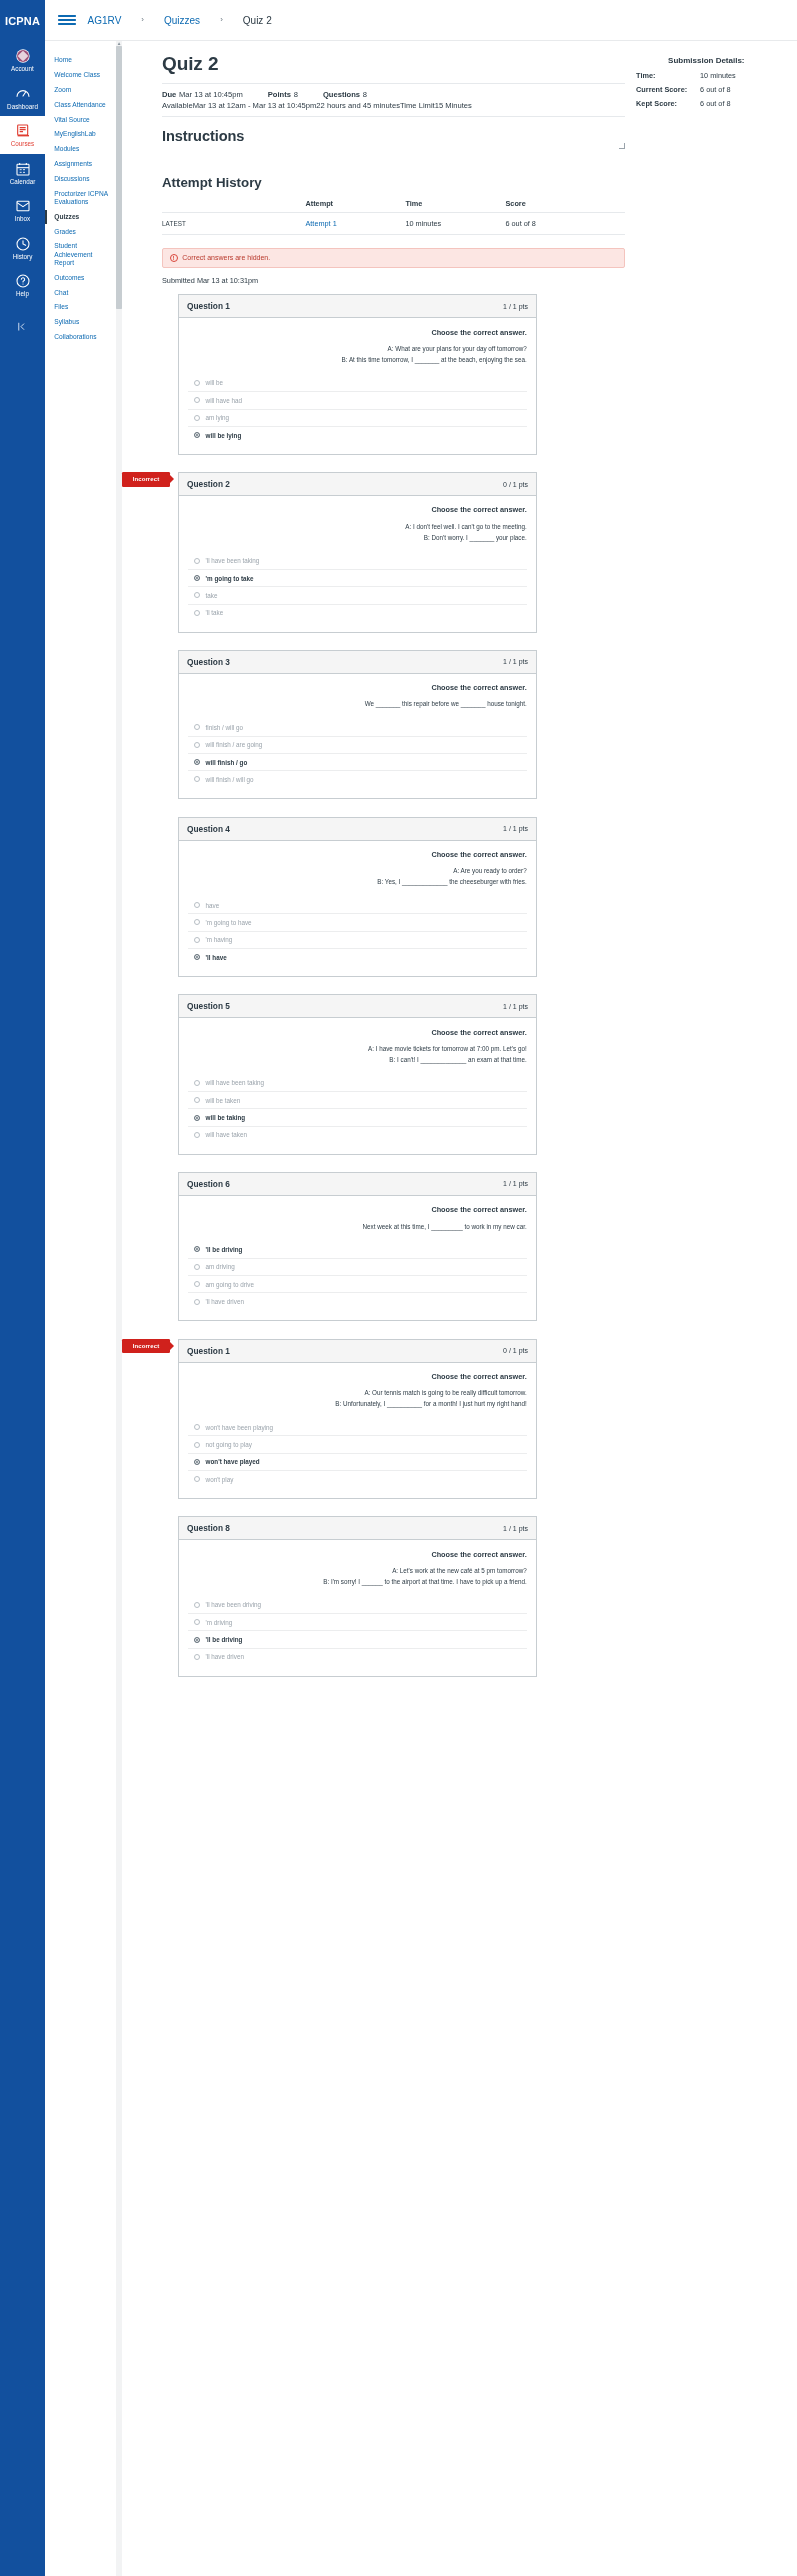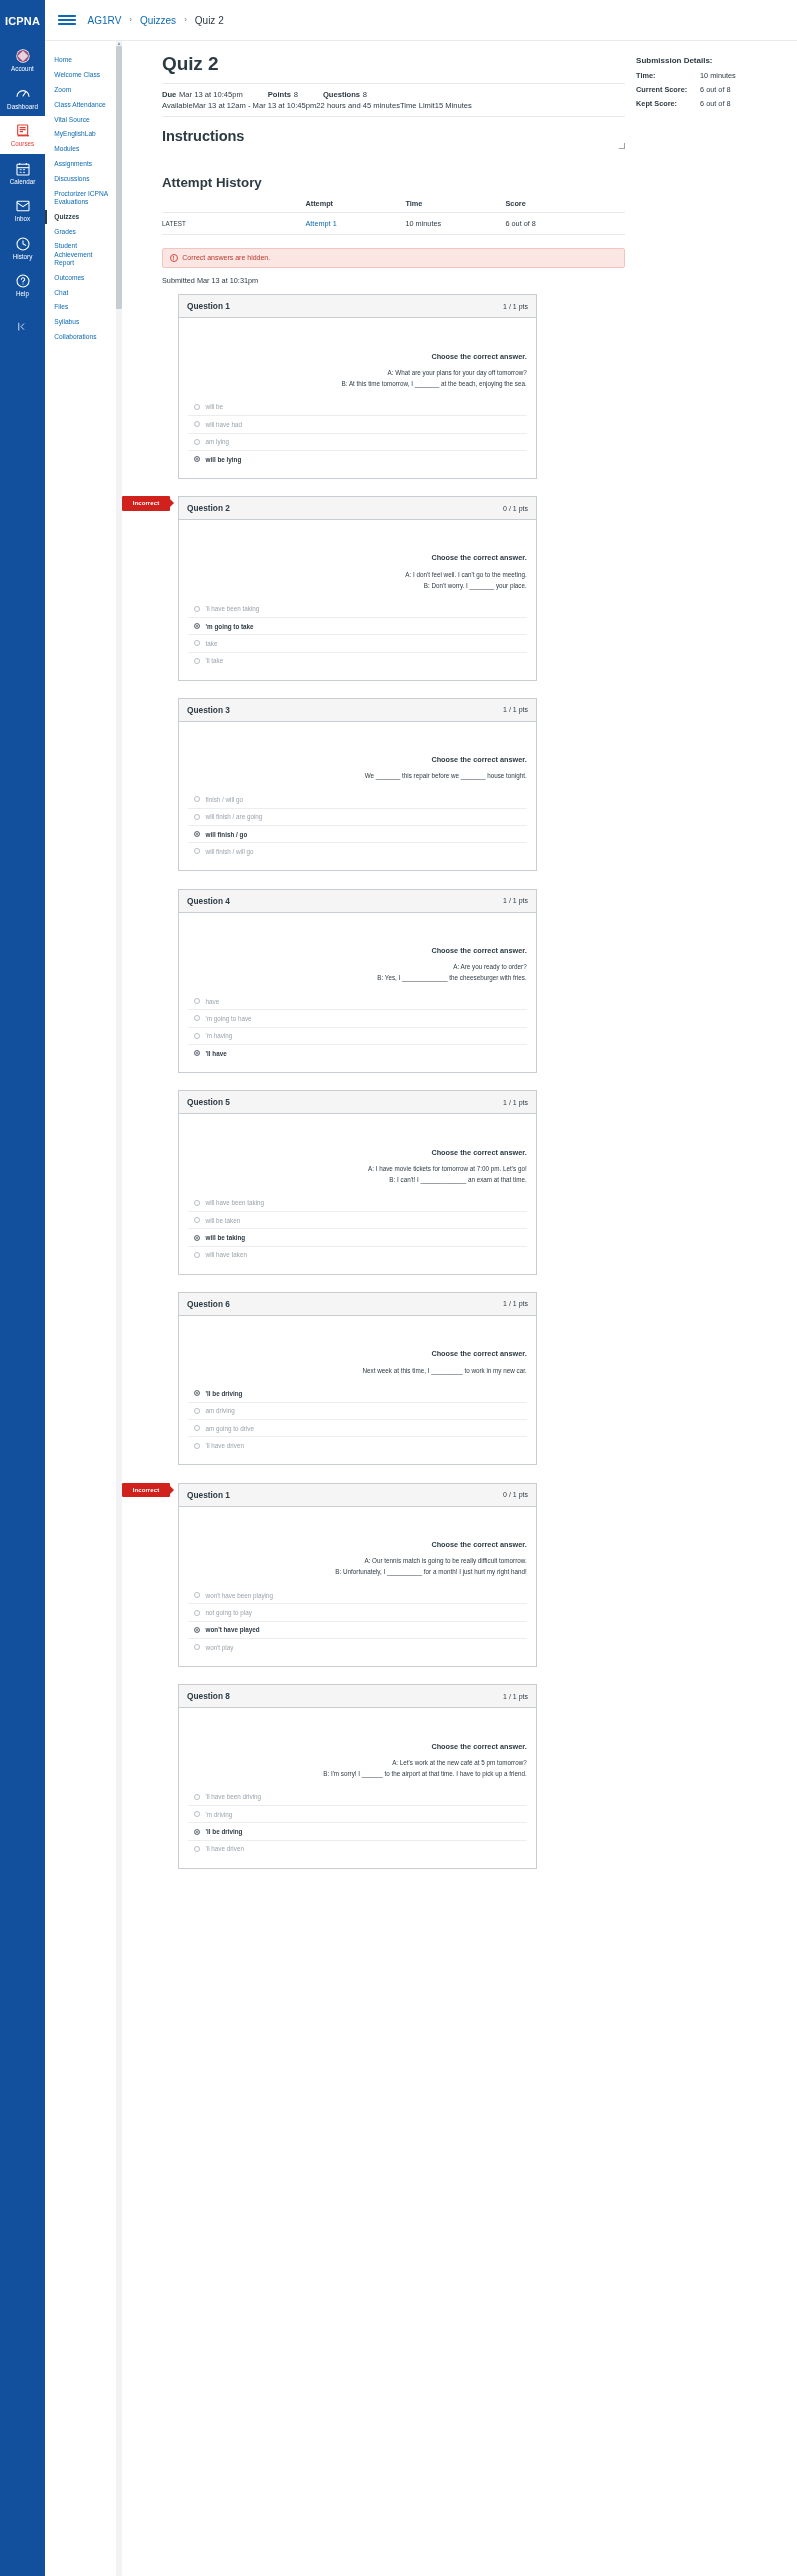--- a/index.html
+++ b/index.html
@@ -68,21 +68,21 @@
 
   
   .topbar {
     position: absolute; top: 0; left: 45px;
     width: 753px; height: 41px;
     background: #ffffff; border-bottom: 0.7px solid #e8eaec;
     display: flex; align-items: center; gap: 12px; padding-left: 13.3px;
   }
   .hamburger { width: 17.3px; cursor: pointer; }
   .hamburger span { display: block; height: 1.3px; background: #0d6ab2; margin: 2.7px 0; border-radius: 0.7px; }
-  .crumbs { display: flex; align-items: flex-start; gap: 8px; font-size: 10px; }
+  .crumbs { display: flex; align-items: flex-start; gap: 20px; font-size: 10px; }
   .crumbs a { color: #0d6ab2; text-decoration: none; cursor: pointer; }
   .crumbs .sep { color: #6b7780; font-size: 8px; }
   .crumbs .cur { color: #2d3b45; }
 
   
   .content {
     position: absolute; top: 41px; left: 122px;
     width: 676px;
   }
   .content-inner { display: flex; gap: 0; padding: 12px 20px 0 40px; }
@@ -117,21 +117,21 @@
   .instr-resize {
     position: relative; height: 0;
   }
   .instr-resize i {
     position: absolute; right: 0.7px; top: -7.3px;
     width: 6px; height: 6px;
     border-right: 0.7px solid #9aa3ab; border-bottom: 0.7px solid #9aa3ab;
   }
 
   
-  .sd-title { font-size: 8px; font-weight: bold; color: #2d3b45; margin-bottom: 6.6px; }
+  .sd-title { font-size: 8px; font-weight: bold; color: #2d3b45; margin-bottom: 6.6px; margin-left: 32px; }
   .sd-row { display: flex; font-size: 7.3px; color: #2d3b45; margin-bottom: 4.7px; }
   .sd-row .k { font-weight: bold; width: 64px; }
   .sd-row .v { }
 
   
   h2.ah { font-size: 13.3px; font-weight: bold; color: #2d3b45; margin: 31px 0 9.3px 0; }
   table.ah-table { width: 100%; border-collapse: collapse; font-size: 7.3px; color: #2d3b45; }
   table.ah-table th {
     text-align: left; font-weight: bold; font-size: 7.3px;
     padding: 0 0 4px 0; color: #2d3b45;
@@ -168,21 +168,21 @@
     border: 0.7px solid #c7cdd1; background: #ffffff;
   }
   .q-head {
     display: flex; align-items: center; justify-content: space-between;
     background: #f5f5f5; border-bottom: 0.7px solid #c7cdd1;
     padding: 6px 8px;
   }
   .q-name { font-size: 8.3px; font-weight: bold; color: #2d3b45; }
   .q-pts { font-size: 7px; color: #2d3b45; }
   .q-body { padding: 9.3px 9.3px 10.6px 9.3px; }
-  .q-prompt { font-size: 7.3px; font-weight: bold; color: #2d3b45; margin-bottom: 7.3px; margin-top: 24px; }
+  .q-prompt { font-size: 7.3px; font-weight: bold; color: #2d3b45; margin-bottom: 7.3px; }
   .q-text { font-size: 6.3px; color: #2d3b45; line-height: 1.65; margin-bottom: 9.3px; }
   .q-text div { margin-bottom: 0.7px; }
 
   .answers { display: flex; flex-direction: column; }
   .ans {
     display: flex; align-items: center; gap: 6px;
     padding: 4.7px 6.6px 4.7px 5.3px;
     border-bottom: 0.7px solid #ecedee;
     font-size: 6.3px; color: #9aa3ab;
   }

